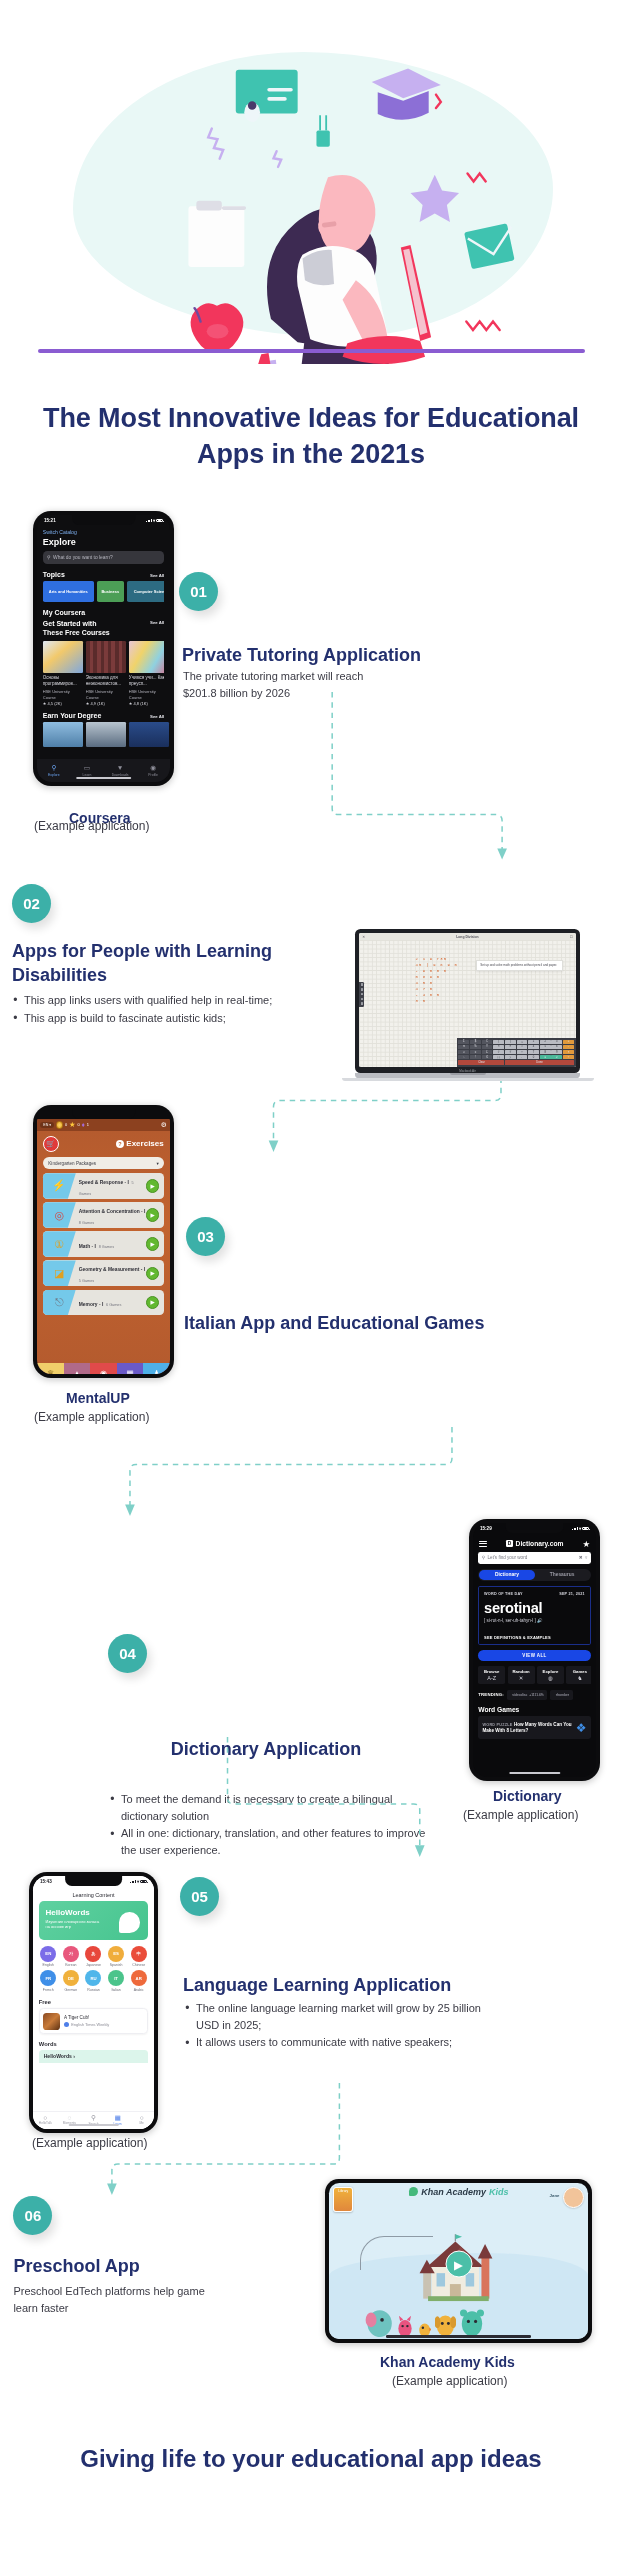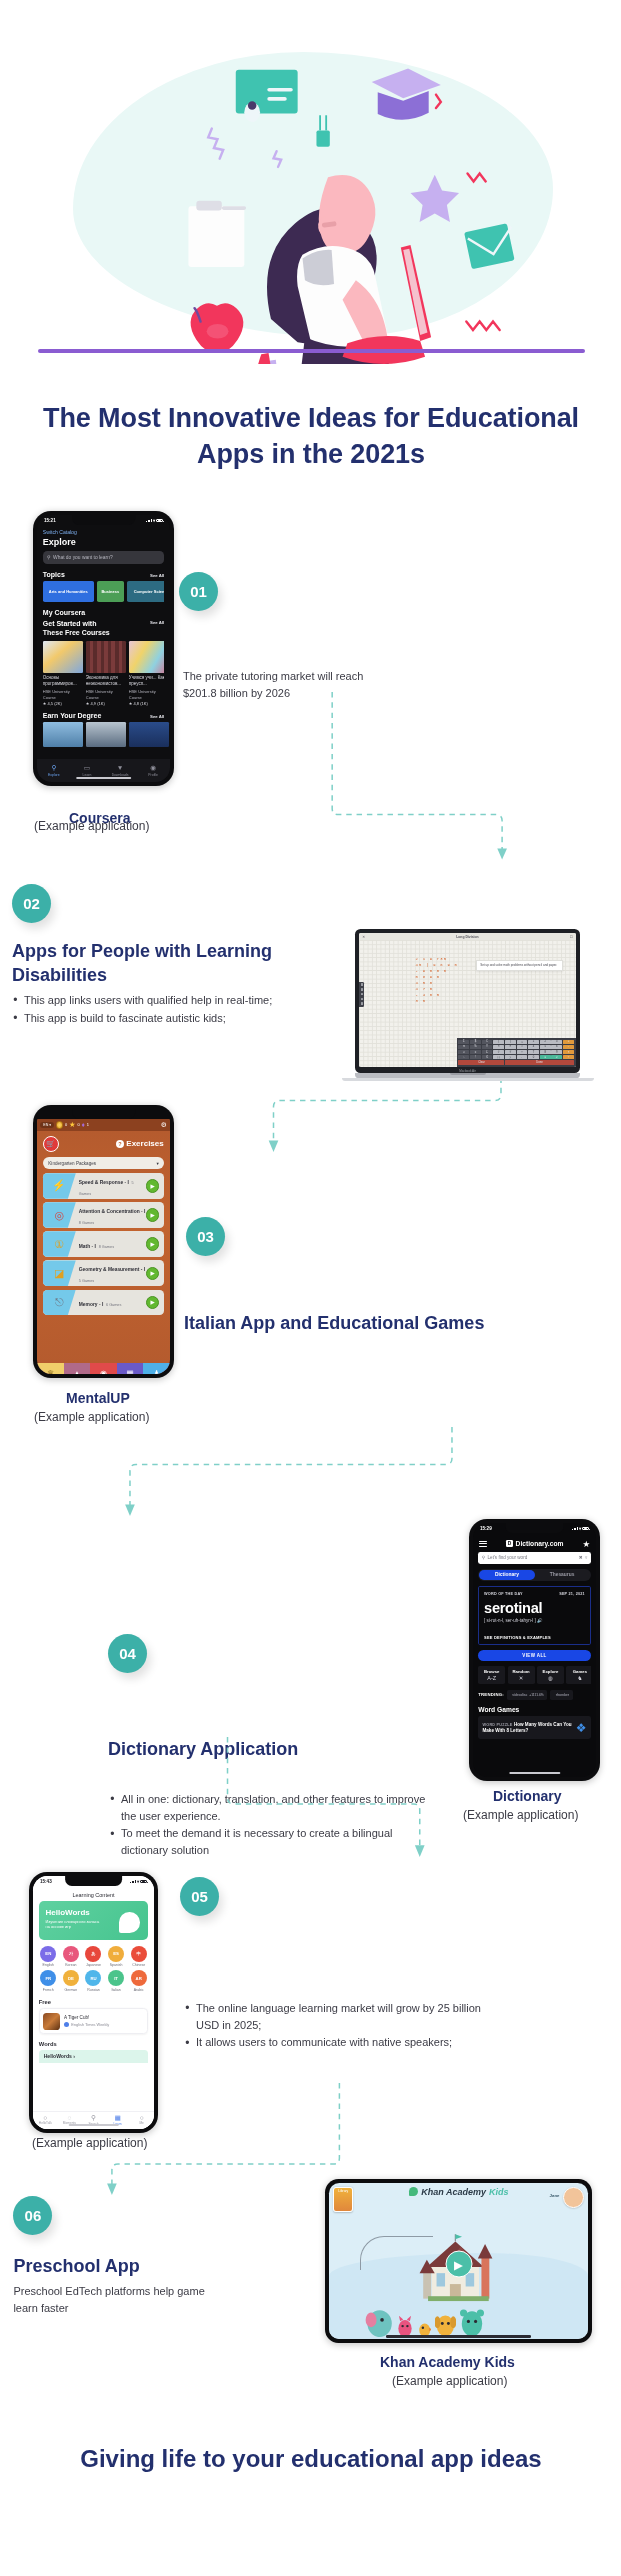--- a/index.html
+++ b/index.html
@@ -502,20 +502,21 @@
           <div class="c-tab"><span class="ic">◉</span><span>Profile</span></div>
         </div>
         <div class="homebar"></div>
       </div>
     </div>
   </div>
   <div class="caption-name" style="left:69px; top:798px;margin-top:12px;">Coursera</div>
   <div class="caption-sub" style="left:34px; top:819px;">(Example application)</div>
 
   <div class="badge" style="left:179px; top:572px;">01</div>
+  <div class="sec-title" style="left:182px; top:644px; width:389px;">Private Tutoring Application</div>
   <div class="sec-text" style="left:183px; top:668px; width:328px;">
     <div>The private tutoring market will reach</div>
     <div>$201.8 billion by 2026</div>
   </div>
 
   <div class="badge" style="left:12px; top:884px;">02</div>
   <div class="sec-title" style="left:12px; top:940px; width:316px;">Apps for People with Learning Disabilities</div>
   <div class="sec-text" style="left:12px; top:992px; width:316px;">
     <ul>
       <li>This app links users with qualified help in real-time;</li>
@@ -707,25 +708,25 @@
 
   <div class="badge" style="left:186px; top:1217px;">03</div>
   <div class="sec-title" style="left:184px; top:1312px; width:316px;">Italian App and Educational Games</div>
 
   <svg class="conn" style="left:121px; top:1427px;" width="346" height="115" viewBox="0 0 570 190">
     <path d="M546 0 L546 52 Q546 62 536 62 L24 62 Q14 62 14 72 L14 132" stroke="#7fd0c8" stroke-width="2.5" stroke-dasharray="9 8" fill="none"></path>
     <path d="M6 128 L14 147 L22 128 Z" fill="#7fd0c8"></path>
   </svg>
 
   <div class="badge" style="left:108px; top:1634px;">04</div>
-  <div class="sec-title" style="left:108px; top:1738px; width:316px;">Dictionary Application</div>
+  <div class="sec-title" style="left:108px; top:1738px; width:316px;text-align:center;">Dictionary Application</div>
   <div class="sec-text" style="left:109px; top:1791px; width:328px;">
     <ul>
+      <li>To meet the demand it is necessary to create a bilingual dictionary solution</li>
       <li>All in one: dictionary, translation, and other features to improve the user experience.</li>
-      <li>To meet the demand it is necessary to create a bilingual dictionary solution</li>
     </ul>
   </div>
 
   <div class="phone" style="left:469px; top:1519px; width:131px; height:262px;">
     <div class="phone-screen">
       <div class="notch"></div>
       <div class="dict">
         <div class="statusbar" style="color:#fff;">
           <span>15:29</span>
           <span class="sb-icons">
@@ -913,20 +914,21 @@
           <span class="h-tab"><span class="ic">○</span><span>Me</span></span>
         </div>
         <div class="homebar"></div>
       </div>
     </div>
   </div>
   <div class="caption-name" style="left:61px; top:2117px;">Hello Talk</div>
   <div class="caption-sub" style="left:32px; top:2136px;">(Example application)</div>
 
   <div class="badge" style="left:180px; top:1877px;">05</div>
+  <div class="sec-title" style="left:183px; top:1974px; width:340px;">Language Learning Application</div>
   <div class="sec-text" style="left:184px; top:2000px; width:316px;">
     <ul>
       <li>The online language learning market will grow by 25 billion USD in 2025;</li>
       <li>It allows users to communicate with native speakers;</li>
     </ul>
   </div>
 
   <svg class="conn" style="left:103px; top:2083px;" width="255" height="121" viewBox="0 0 420 200">
     <path d="M390 0 L390 124 Q390 134 380 134 L24 134 Q14 134 14 144 L14 170" stroke="#7fd0c8" stroke-width="2.5" stroke-dasharray="9 8" fill="none"></path>
     <path d="M6 166 L14 185 L22 166 Z" fill="#7fd0c8"></path>

